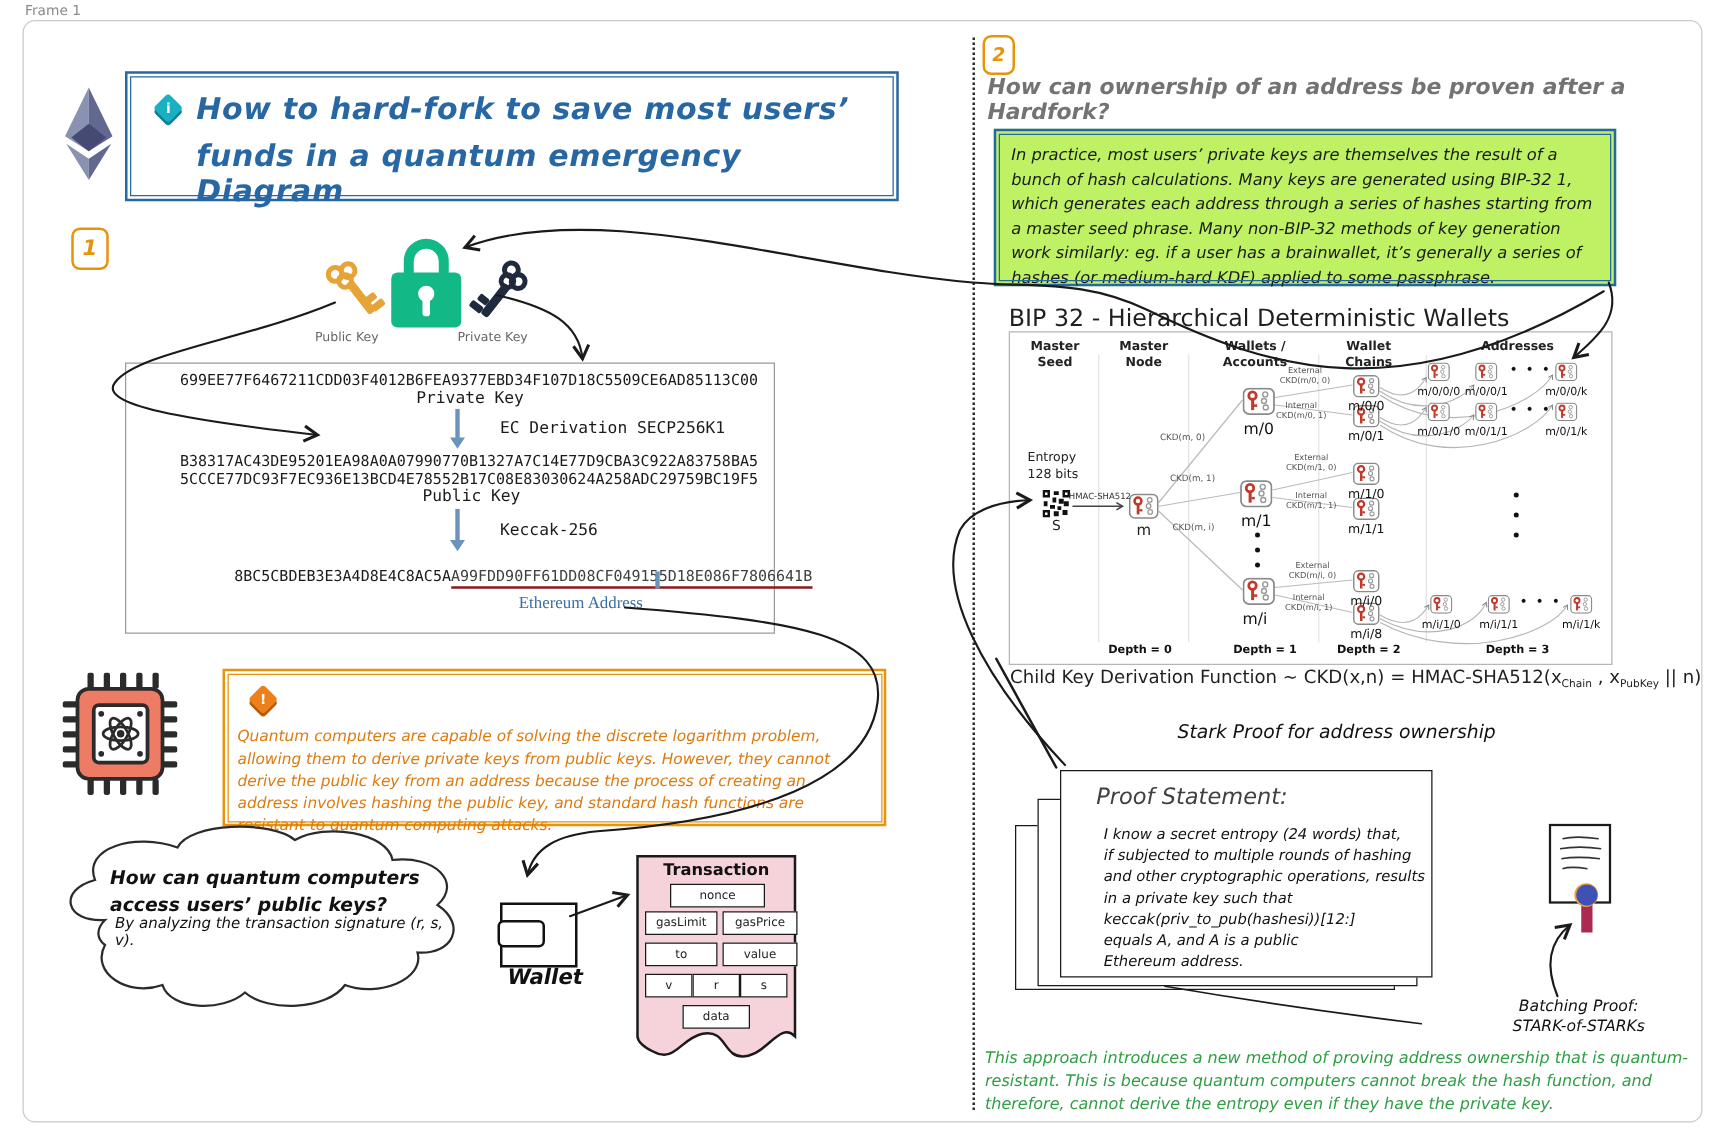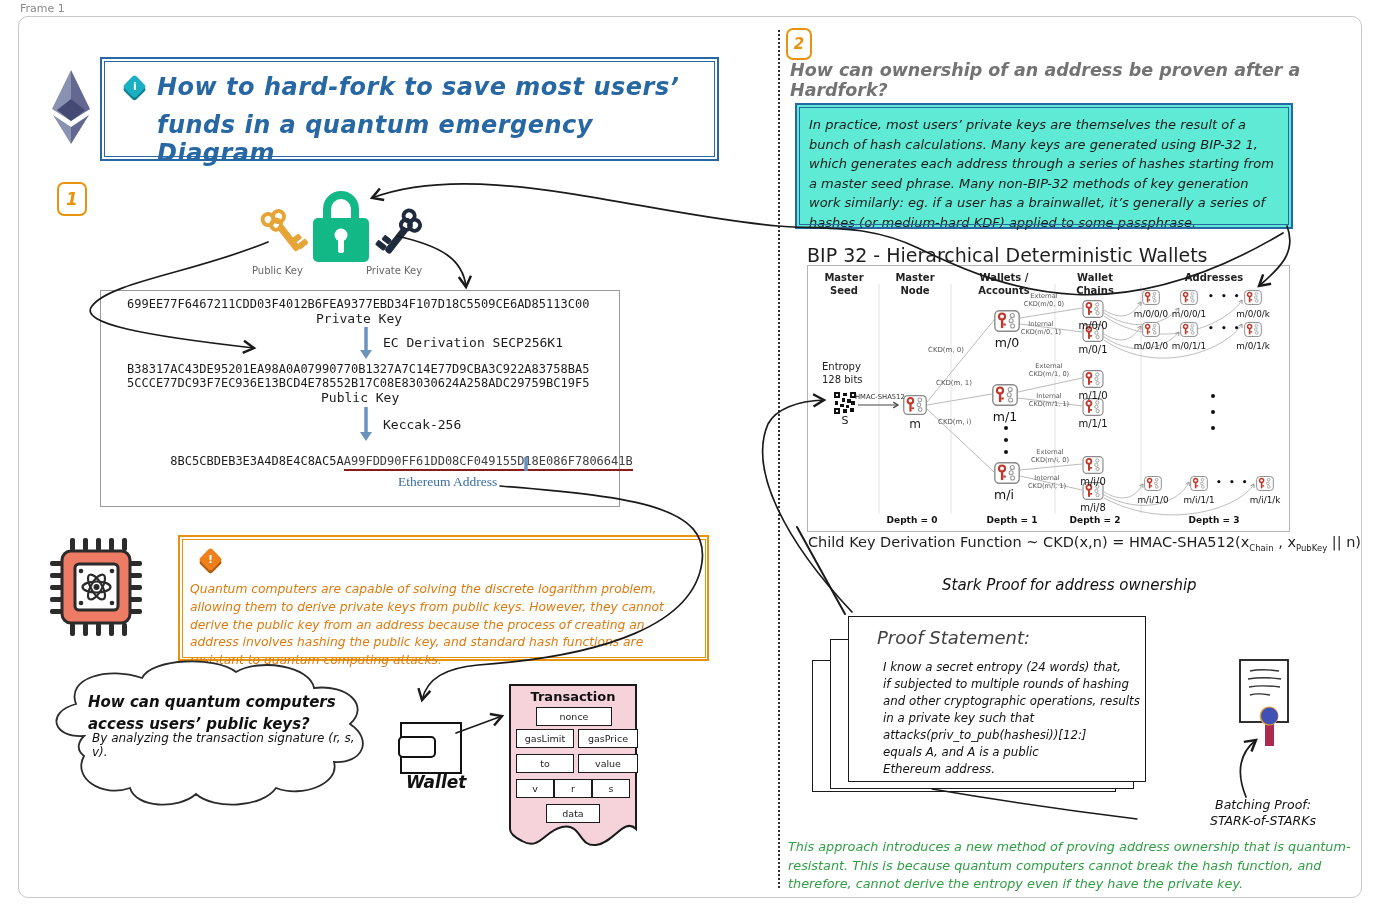--- a/index.html
+++ b/index.html
@@ -13,31 +13,31 @@
   .divider{left:778px;top:30px;height:858px;border-left:2.5px dotted #2e2e2e;width:0;}
   
   .titlebox{left:100px;top:57px;width:615px;height:100px;border:2px solid #2767a3;background:#fff;}
   .titlebox:after{content:'';position:absolute;inset:2px;border:1px solid #2767a3;}
   .title-line{color:#2767a3;font-size:24px;font-weight:bold;letter-spacing:.5px;}
   .diamond{width:17px;height:17px;transform:rotate(45deg);border-radius:3px;display:flex;align-items:center;justify-content:center;}
   .diamond span{transform:rotate(-45deg);color:#fff;font-size:11px;font-weight:bold;font-style:normal;}
   .badge{border:2px solid #e8930c;border-radius:7px;color:#e8930c;display:flex;align-items:center;justify-content:center;font-weight:bold;background:#fff;}
   
   .hashbox{left:100px;top:290px;width:518px;height:215px;border:1.5px solid #9a9a9a;background:#fff;font-size:12px;}
-  .hl{position:absolute;white-space:pre;color:#1b1b1b;}
+  .hl{position:absolute;white-space:pre;color:#1b1b1b;margin-left:17px;}
   .redhex{color:#404040;border-bottom:2px solid #8b1a1a;padding-bottom:1px;}
   .bluearrow{position:absolute;width:14px;}
   .ethaddr{font-family:"Liberation Serif",serif;color:#3b6ea5;font-size:13.5px;}
   
   .qbox{left:178px;top:535px;width:527px;height:122px;border:2px solid #e8930c;background:#fff;}
   .qbox:after{content:'';position:absolute;inset:1.5px;border:1px solid #e8930c;}
   .qtitle{color:#dd7a0e;font-size:18px;font-weight:bold;}
   .qbody{color:#dd7a0e;font-size:12.3px;line-height:1.45;}
   
-  .bluebox{left:795px;top:103px;width:494px;height:122px;border:2px solid #2767a3;background:#5eead4;}
+  .bluebox{left:795px;top:103px;width:494px;height:122px;border:2px solid #2767a3;background:#bef264;}
   .bluebox:after{content:'';position:absolute;inset:2px;border:1px solid #2767a3;}
   .notetext{font-size:13px;line-height:1.5;color:#1b1b1b;}
   .panel{left:807px;top:265px;width:481px;height:265px;border:1.2px solid #b5b5b5;background:#fff;}
   .colhead{position:absolute;font-size:10px;font-weight:bold;color:#222;text-align:center;line-height:1.25;}
   .blab{color:#111;margin-top:2px;white-space:nowrap;}
   .acct{font-size:12.5px;}
   .chn{font-size:10px;}
   .adr{font-size:8.8px;}
   .edge{position:absolute;width:56px;text-align:center;font-size:6.6px;color:#555;line-height:1.25;}
   .ckdlab{position:absolute;font-size:7px;color:#555;white-space:nowrap;}
@@ -383,21 +383,21 @@
 
   <div class="card" style="left:812px;top:660px;width:302px;height:130px"></div>
   <div class="card" style="left:830px;top:639px;width:302px;height:148px"></div>
   <div class="card" style="left:848px;top:616px;width:296px;height:164px">
     <div class="abs hand" style="left:28px;top:10px;font-size:18px;color:#404040">Proof Statement:</div>
     <div class="abs hand" style="left:34px;top:42px;font-size:11.8px;color:#111;line-height:17px">
       <div>I know a secret entropy (24 words) that,</div>
         <div>if subjected to multiple rounds of hashing</div>
         <div>and other cryptographic operations, results</div>
         <div>in a private key such that</div>
-        <div>attacks(priv_to_pub(hashesi))[12:]</div>
+        <div>keccak(priv_to_pub(hashesi))[12:]</div>
         <div>equals A, and A is a public</div>
         <div>Ethereum address.</div>
     </div>
   </div>
 
   <svg class="abs" style="left:1238px;top:658px" width="54" height="94" viewBox="0 0 54 94">
     <rect x="2" y="2" width="48" height="62" fill="#fff" stroke="#1a1a1a" stroke-width="1.8"></rect>
     <g stroke="#333" stroke-width="1.4" fill="none">
       <path d="M12,13 C20,11 34,12 41,13"></path>
       <path d="M10,21 C22,19 36,20 43,21"></path>

